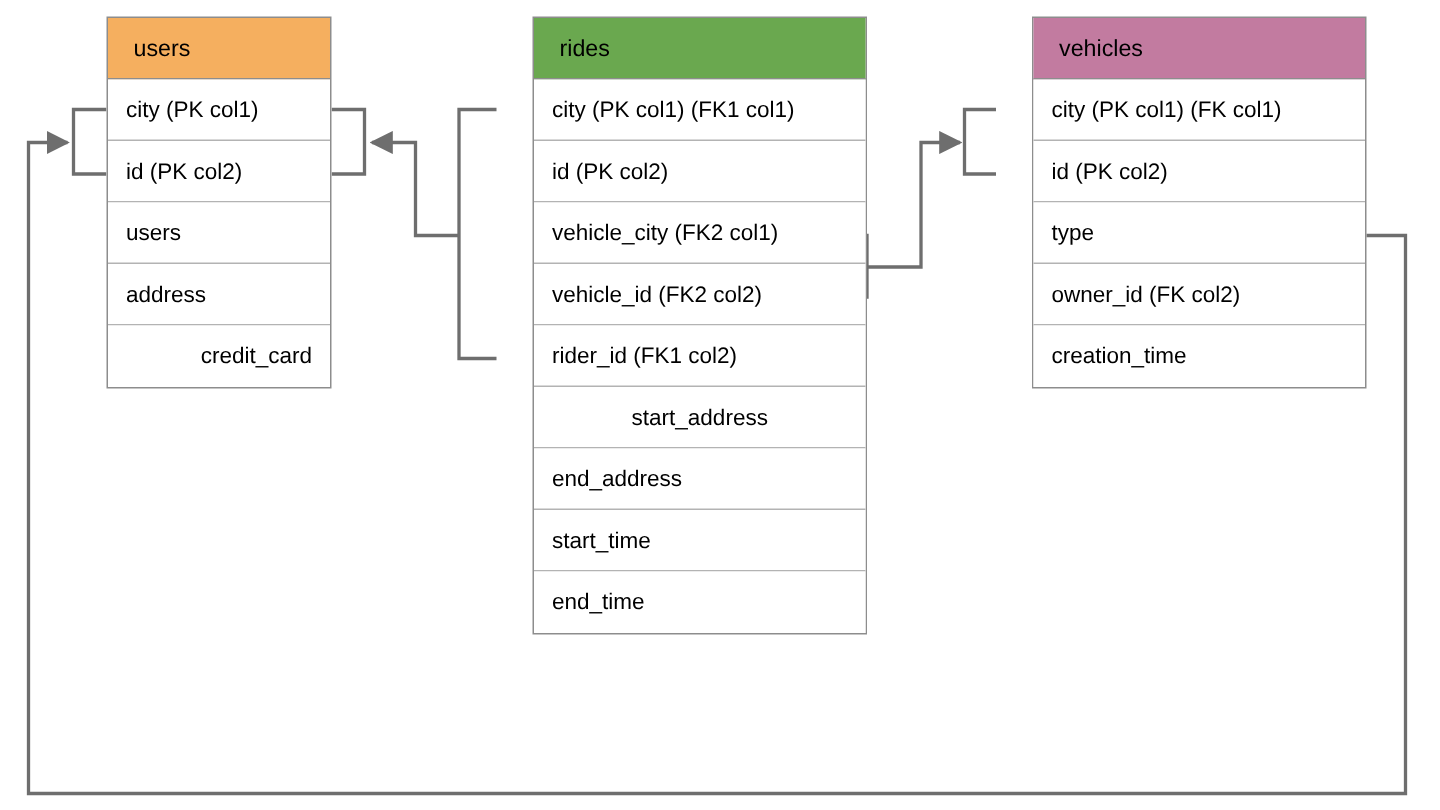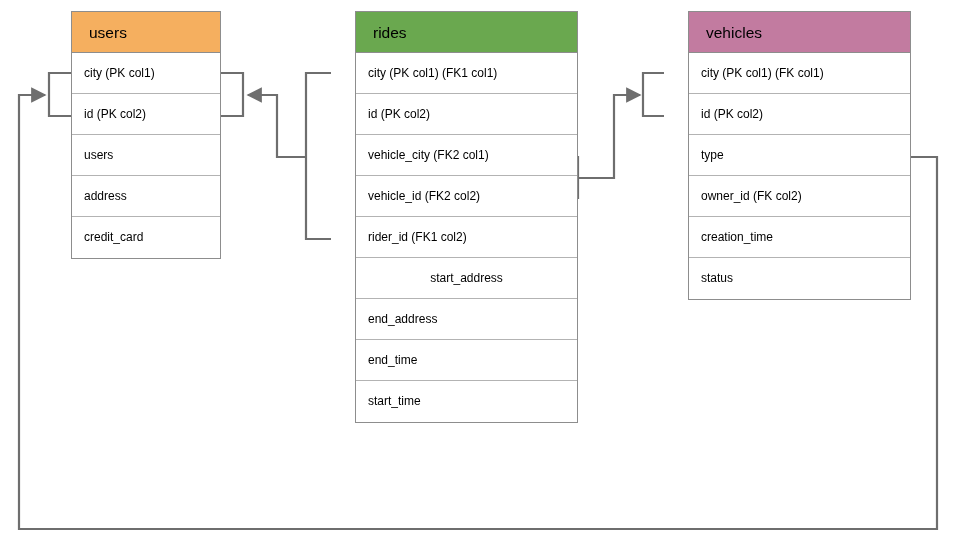--- a/index.html
+++ b/index.html
@@ -43,21 +43,21 @@
     color: #000000;
     border-bottom: 1px solid #8d8d8d;
     white-space: nowrap;
     overflow: hidden;
   }
   .entity-row {
     box-sizing: border-box;
     height: 41px;
     line-height: 41px;
     padding: 0 12px;
-    font-size: 12px;
+    font-size: 15px;
     color: #000000;
     border-bottom: 1px solid #b3b3b3;
     white-space: nowrap;
     overflow: hidden;
     background: #ffffff;
   }
   .entity-row:last-child {
     border-bottom: none;
   }
   #tbl-users  { left: 71px;  top: 11px; width: 150px; }
@@ -97,39 +97,38 @@
       <path d="M 908 157 L 937 157 L 937 529 L 19 529 L 19 95 L 45 95" marker-end="url(#arrow-left)"></path>
     </g>
   </svg>
 
   <div class="entity" id="tbl-users" style="border-color: rgb(141, 141, 141);">
     <div class="entity-header" style="background-color: rgb(245, 175, 95); border-bottom-color: rgb(141, 141, 141);">users</div>
     <div class="entity-row" style="border-bottom-color: rgb(179, 179, 179);">city (PK col1)</div>
     <div class="entity-row" style="border-bottom-color: rgb(179, 179, 179);">id (PK col2)</div>
     <div class="entity-row" style="border-bottom-color: rgb(179, 179, 179);">users</div>
     <div class="entity-row" style="border-bottom-color: rgb(179, 179, 179);">address</div>
-    <div class="entity-row" style="border-bottom-color: rgb(179, 179, 179);">credit_card</div>
+    <div class="entity-row" style="border-bottom-color: rgb(179, 179, 179); text-align: right;">credit_card</div>
   </div>
 
   <div class="entity" id="tbl-rides" style="border-color: rgb(141, 141, 141);">
     <div class="entity-header" style="background-color: rgb(106, 168, 79); border-bottom-color: rgb(141, 141, 141);">rides</div>
     <div class="entity-row" style="border-bottom-color: rgb(179, 179, 179);">city (PK col1) (FK1 col1)</div>
     <div class="entity-row" style="border-bottom-color: rgb(179, 179, 179);">id (PK col2)</div>
     <div class="entity-row" style="border-bottom-color: rgb(179, 179, 179);">vehicle_city (FK2 col1)</div>
     <div class="entity-row" style="border-bottom-color: rgb(179, 179, 179);">vehicle_id (FK2 col2)</div>
     <div class="entity-row" style="border-bottom-color: rgb(179, 179, 179);">rider_id (FK1 col2)</div>
     <div class="entity-row" style="border-bottom-color: rgb(179, 179, 179); text-align: center;">start_address</div>
     <div class="entity-row" style="border-bottom-color: rgb(179, 179, 179);">end_address</div>
+    <div class="entity-row" style="border-bottom-color: rgb(179, 179, 179);">start_time</div>
     <div class="entity-row" style="border-bottom-color: rgb(179, 179, 179);">end_time</div>
-    <div class="entity-row" style="border-bottom-color: rgb(179, 179, 179);">start_time</div>
   </div>
 
   <div class="entity" id="tbl-vehicles" style="border-color: rgb(141, 141, 141);">
     <div class="entity-header" style="background-color: rgb(194, 123, 160); border-bottom-color: rgb(141, 141, 141);">vehicles</div>
     <div class="entity-row" style="border-bottom-color: rgb(179, 179, 179);">city (PK col1) (FK col1)</div>
     <div class="entity-row" style="border-bottom-color: rgb(179, 179, 179);">id (PK col2)</div>
     <div class="entity-row" style="border-bottom-color: rgb(179, 179, 179);">type</div>
     <div class="entity-row" style="border-bottom-color: rgb(179, 179, 179);">owner_id (FK col2)</div>
     <div class="entity-row" style="border-bottom-color: rgb(179, 179, 179);">creation_time</div>
-    <div class="entity-row" style="border-bottom-color: rgb(179, 179, 179);">status</div>
   </div>
 
 </div>
 
 </body></html>

